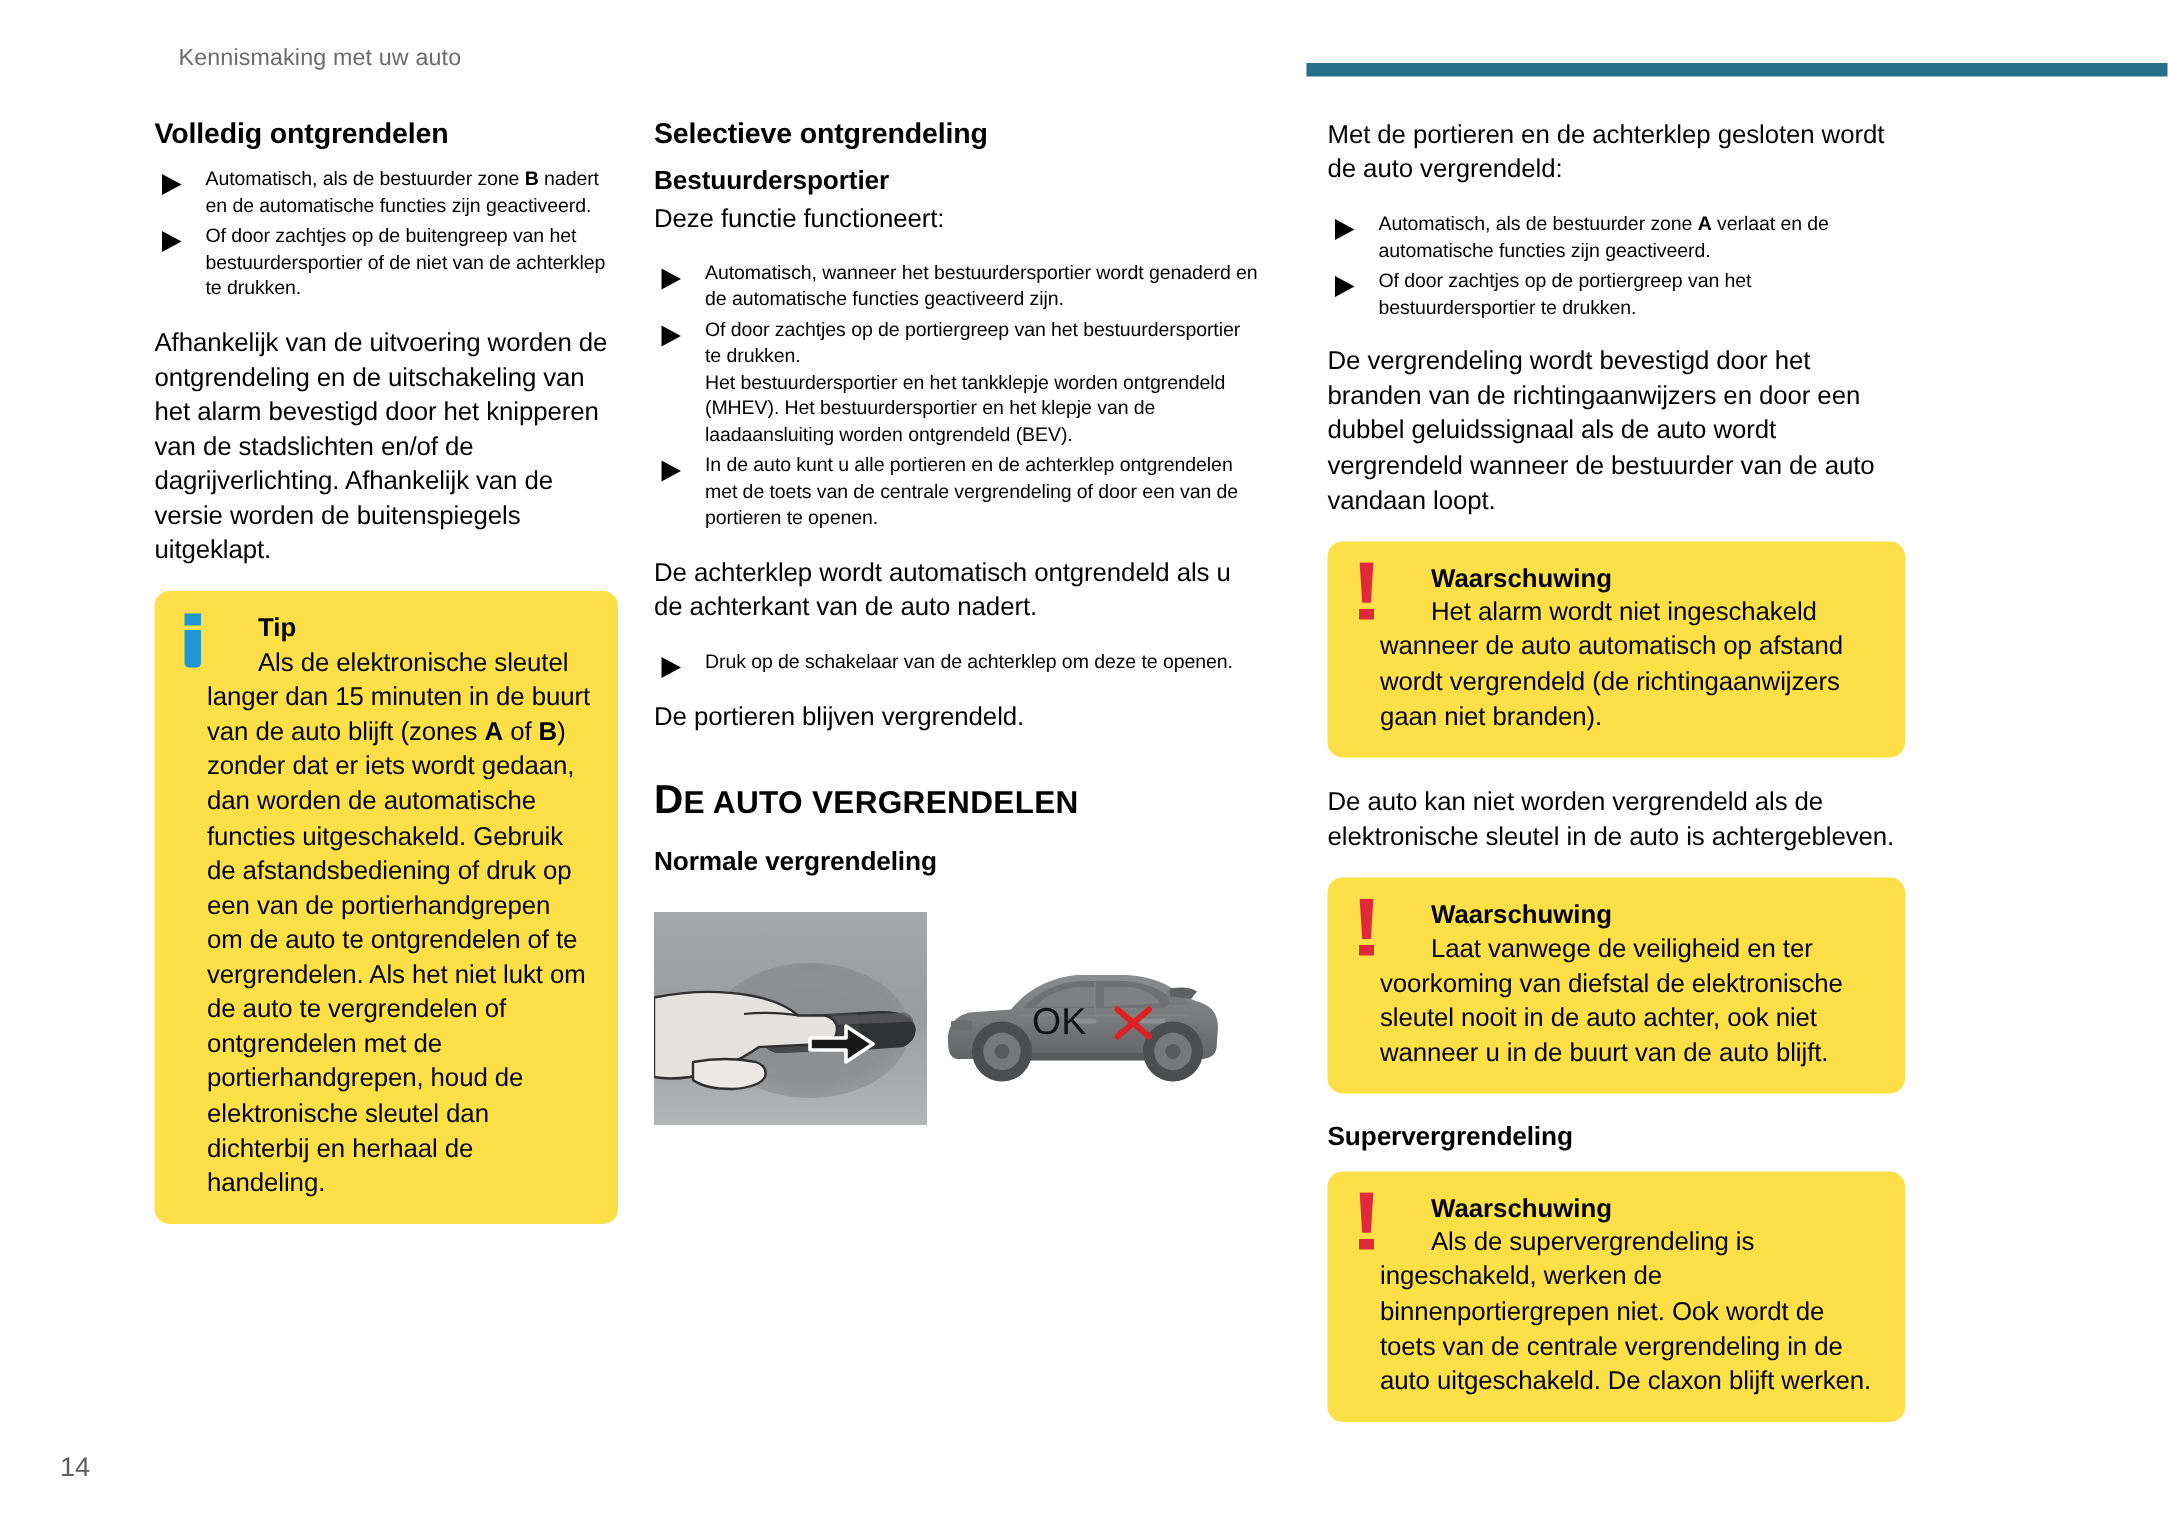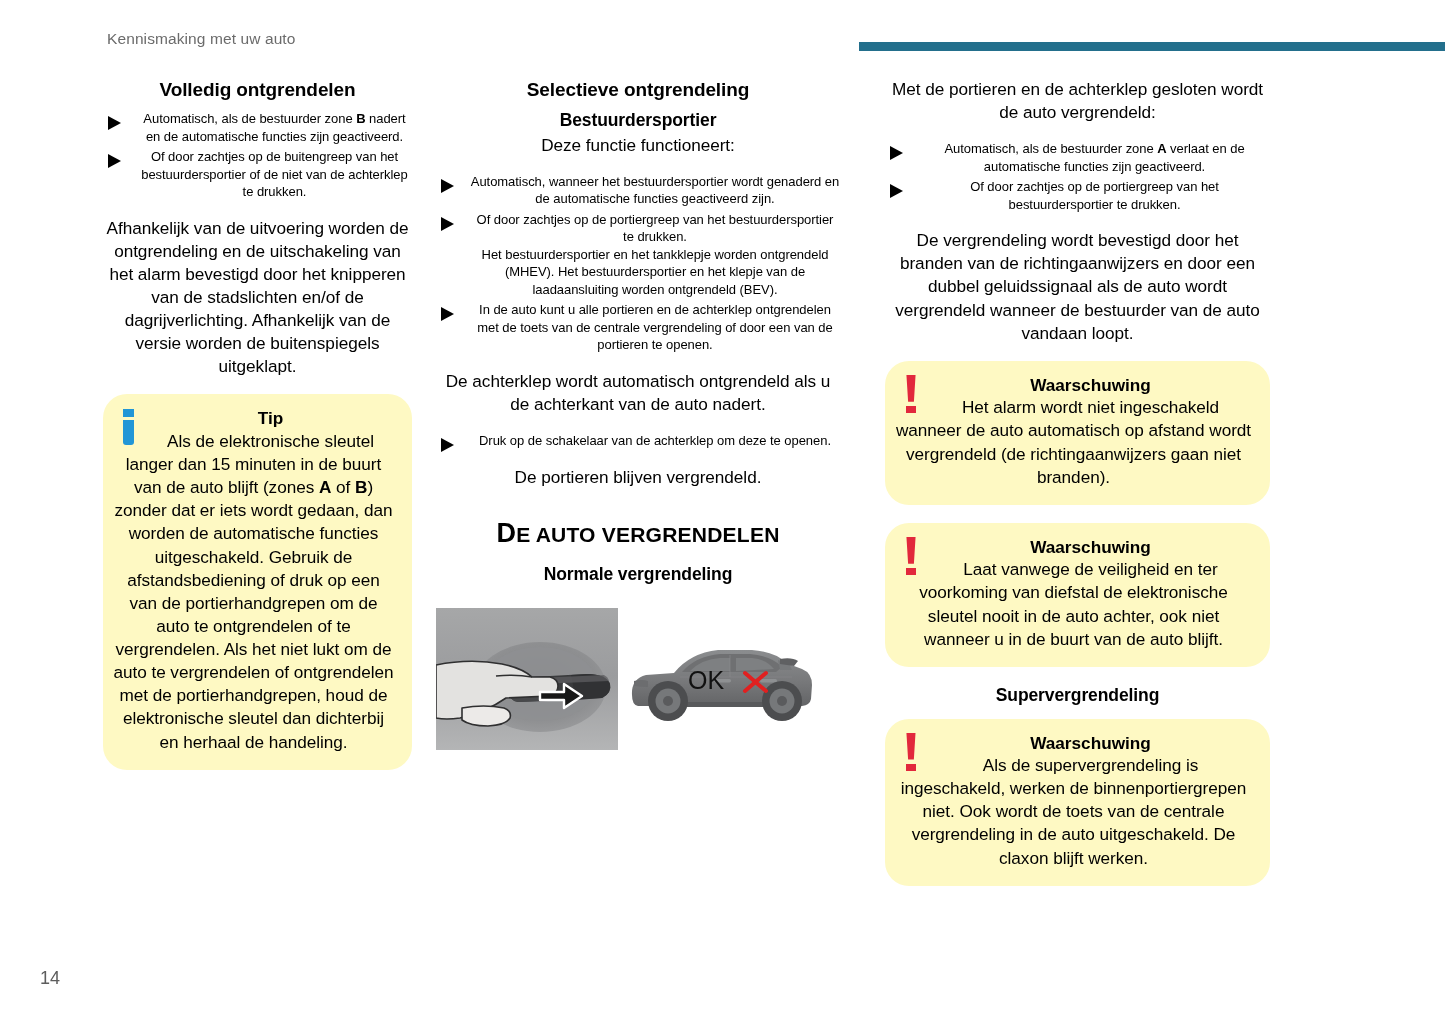--- a/index.html
+++ b/index.html
@@ -20,21 +20,21 @@
     position: relative;
     width: 1445px;
     height: 1018px;
     box-sizing: border-box;
   }
 
   
   .header {
     position: absolute;
     top: 30px;
-    left: 4px;
+    left: 16px;
     width: 1230px;
     height: 30px;
     text-decoration: underline;
   }
   .header-title {
     position: absolute;
     left: 103px;
     top: 0px;
     font-size: 15.5px;
     color: #6b6b6b;
@@ -51,21 +51,20 @@
   }
 
   
   .columns {
     position: absolute;
     top: 78px;
     left: 0;
     width: 1445px;
     display: flex;
     gap: 0px;
-    text-align: center;
   }
   .col {
     box-sizing: border-box;
   }
   .col-1 { width: 430px; padding-left: 103px; padding-right: 18px; }
   .col-2 { width: 430px; padding-left: 6px;  padding-right: 20px; }
   .col-3 { width: 500px; padding-left: 25px; padding-right: 90px; }
 
   
   h2.sec-title {
@@ -121,23 +120,23 @@
     border-top: 7.5px solid transparent;
     border-bottom: 7.5px solid transparent;
     border-left: 13px solid #000;
   }
   ul.bullets li .cont {
     display: block;
   }
 
   
   .callout {
-    background: #fef9c3;
-    border-radius: 24px;
-    padding: 14px 18px 16px 10px;
+    background: #fde047;
+    border-radius: 10px;
+    padding: 14px 18px 16px 35px;
     margin: 0 0 18px 0;
     position: relative;
   }
   .callout .co-head {
     font-size: 17.2px;
     font-weight: bold;
     margin: 0 0 0 0;
     padding-left: 34px;
     line-height: 1.25;
   }
@@ -409,20 +408,21 @@
 
       <div class="callout">
         <span class="ico-warn">
           <span class="bang"></span>
             <span class="dot"></span>
         </span>
         <div class="co-head">Waarschuwing</div>
         <p class="co-body">Het alarm wordt niet ingeschakeld wanneer de auto automatisch op afstand wordt vergrendeld (de richtingaanwijzers gaan niet branden).</p>
       </div>
 
+      <p class="body">De auto kan niet worden vergrendeld als de elektronische sleutel in de auto is achtergebleven.</p>
 
       <div class="callout">
         <span class="ico-warn">
           <span class="bang"></span>
             <span class="dot"></span>
         </span>
         <div class="co-head">Waarschuwing</div>
         <p class="co-body">Laat vanwege de veiligheid en ter voorkoming van diefstal de elektronische sleutel nooit in de auto achter, ook niet wanneer u in de buurt van de auto blijft.</p>
       </div>
 

